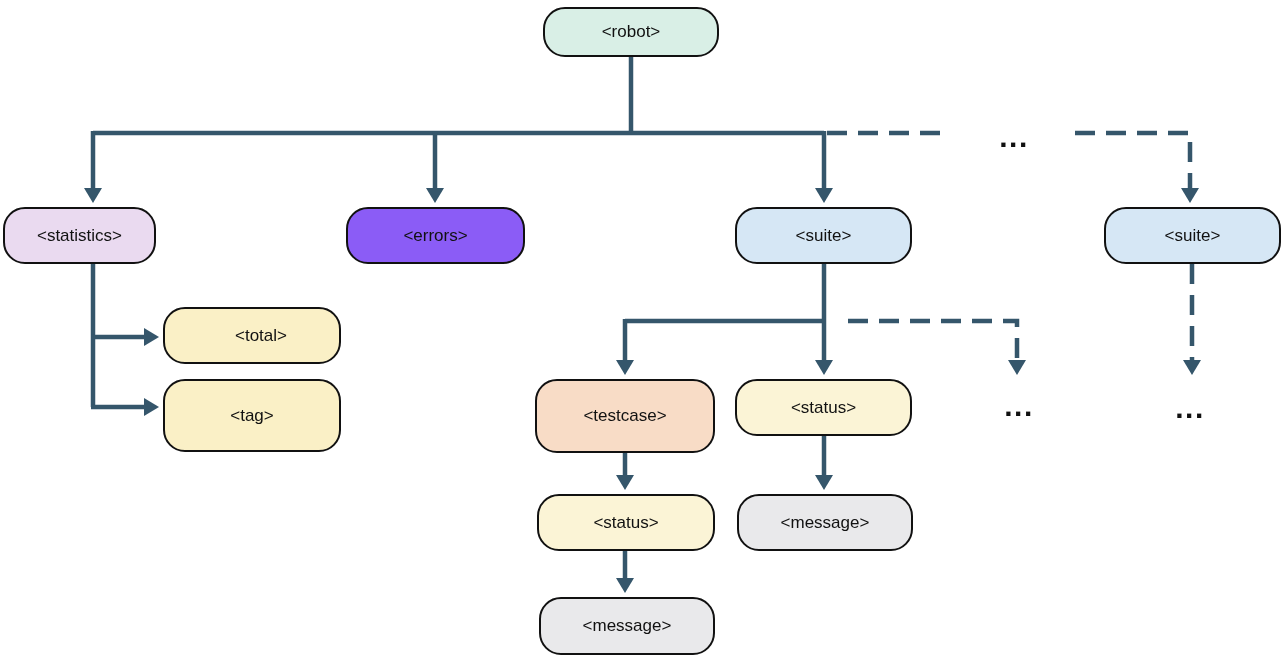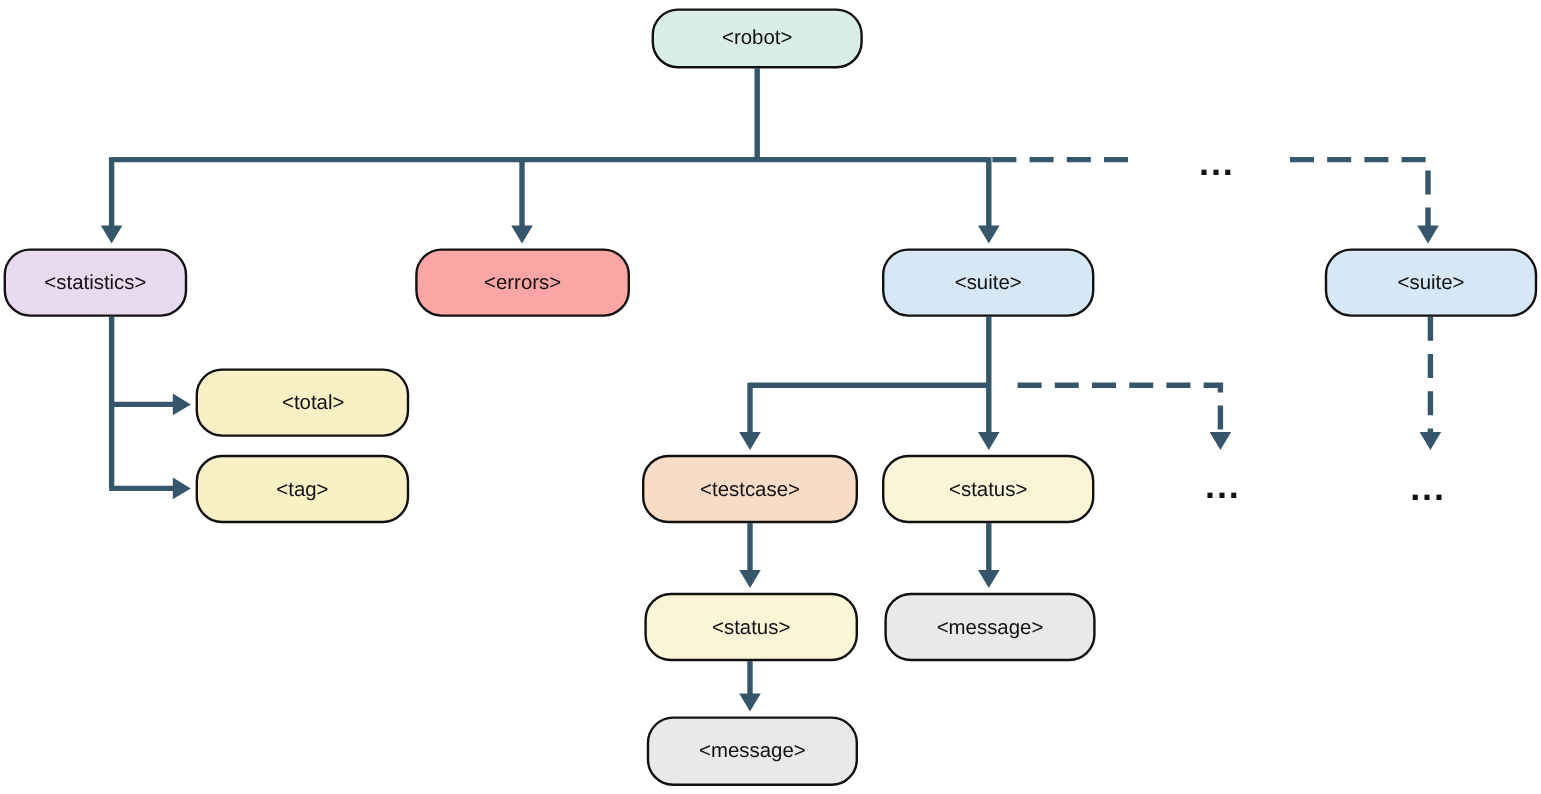--- a/index.html
+++ b/index.html
@@ -53,36 +53,36 @@
       <path d="M1192 264 L1192 362" fill="none" stroke="#35566B" stroke-width="4.5" stroke-dasharray="20 11"></path>
       <polygon points="1183,360 1201,360 1192,375" fill="#35566B"></polygon>
     </svg>
   <div id="node-layer">
       <div class="node" style="left: 543px; top: 7px; width: 176px; height: 50px; background: rgb(217, 239, 230); border-color: rgb(17, 17, 17); color: rgb(17, 17, 17);">
         <span>&lt;robot&gt;</span>
       </div>
       <div class="node" style="left: 3px; top: 207px; width: 153px; height: 57px; background: rgb(234, 218, 240); border-color: rgb(17, 17, 17); color: rgb(17, 17, 17);">
         <span>&lt;statistics&gt;</span>
       </div>
-      <div class="node" style="left: 346px; top: 207px; width: 179px; height: 57px; background: #fca5a5; border-color: rgb(17, 17, 17); color: rgb(17, 17, 17);">
+      <div class="node" style="left: 346px; top: 207px; width: 179px; height: 57px; background: #8b5cf6; border-color: rgb(17, 17, 17); color: rgb(17, 17, 17);">
         <span>&lt;errors&gt;</span>
       </div>
       <div class="node" style="left: 735px; top: 207px; width: 177px; height: 57px; background: rgb(214, 231, 245); border-color: rgb(17, 17, 17); color: rgb(17, 17, 17);">
         <span>&lt;suite&gt;</span>
       </div>
       <div class="node" style="left: 1104px; top: 207px; width: 177px; height: 57px; background: rgb(214, 231, 245); border-color: rgb(17, 17, 17); color: rgb(17, 17, 17);">
         <span>&lt;suite&gt;</span>
       </div>
       <div class="node" style="left: 163px; top: 307px; width: 178px; height: 57px; background: rgb(250, 240, 198); border-color: rgb(17, 17, 17); color: rgb(17, 17, 17); padding-left: 18px;">
         <span>&lt;total&gt;</span>
       </div>
-      <div class="node" style="left: 163px; top: 379px; width: 178px; height: 57px; background: rgb(250, 240, 198); border-color: rgb(17, 17, 17); color: rgb(17, 17, 17); justify-content: center;">
+      <div class="node" style="left: 163px; top: 379px; width: 178px; height: 73px; background: rgb(250, 240, 198); border-color: rgb(17, 17, 17); color: rgb(17, 17, 17); justify-content: center;">
         <span>&lt;tag&gt;</span>
       </div>
-      <div class="node" style="left: 535px; top: 379px; width: 180px; height: 57px; background: rgb(248, 220, 198); border-color: rgb(17, 17, 17); color: rgb(17, 17, 17);">
+      <div class="node" style="left: 535px; top: 379px; width: 180px; height: 74px; background: rgb(248, 220, 198); border-color: rgb(17, 17, 17); color: rgb(17, 17, 17);">
         <span>&lt;testcase&gt;</span>
       </div>
       <div class="node" style="left: 735px; top: 379px; width: 177px; height: 57px; background: rgb(251, 244, 214); border-color: rgb(17, 17, 17); color: rgb(17, 17, 17);">
         <span>&lt;status&gt;</span>
       </div>
       <div class="node" style="left: 537px; top: 494px; width: 178px; height: 57px; background: rgb(251, 244, 214); border-color: rgb(17, 17, 17); color: rgb(17, 17, 17);">
         <span>&lt;status&gt;</span>
       </div>
       <div class="node" style="left: 737px; top: 494px; width: 176px; height: 57px; background: rgb(233, 233, 235); border-color: rgb(17, 17, 17); color: rgb(17, 17, 17);">
         <span>&lt;message&gt;</span>

